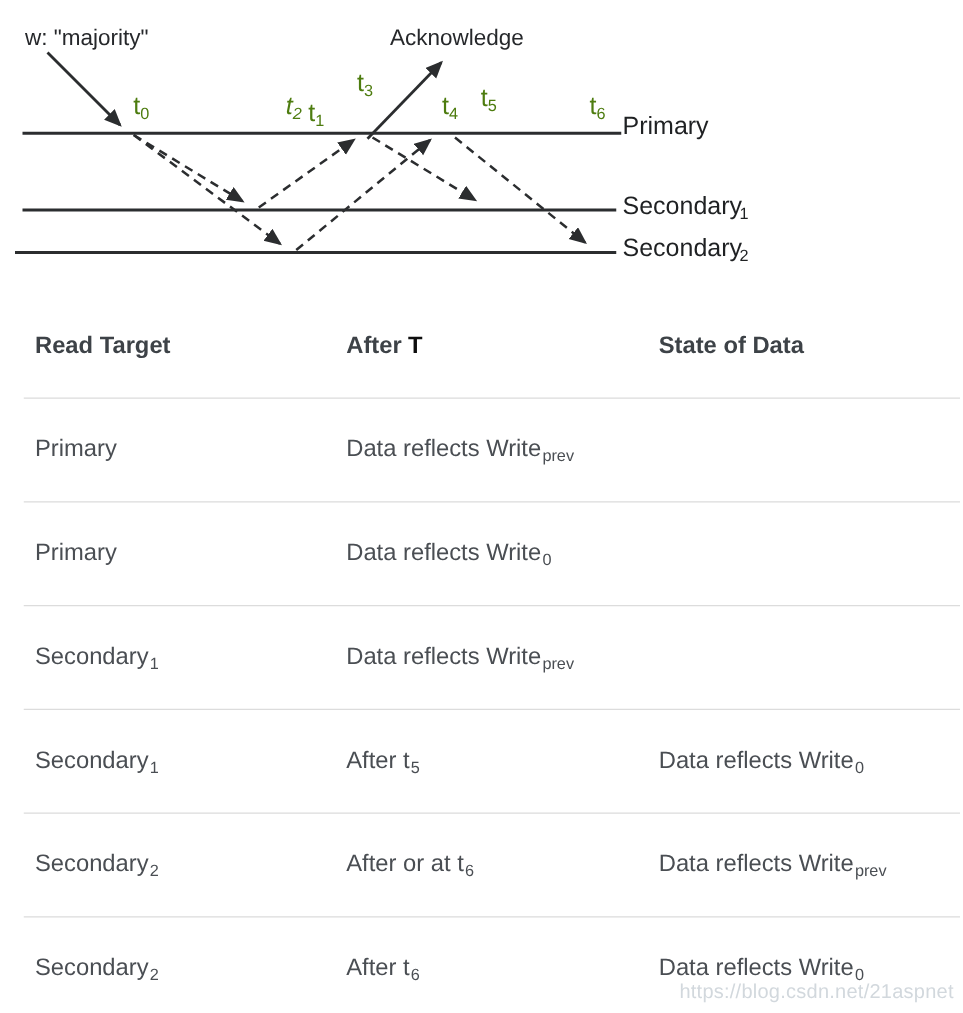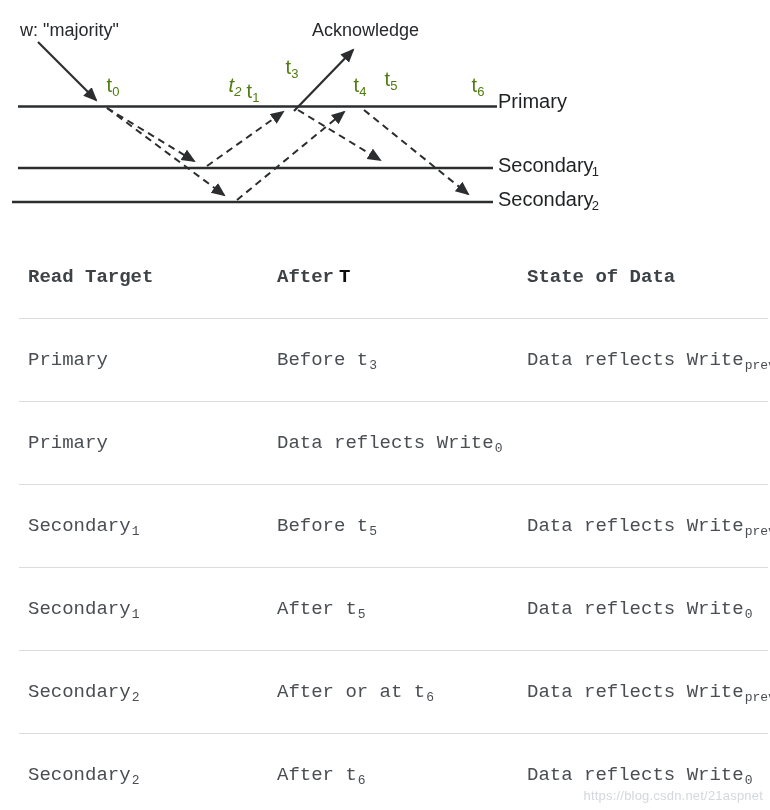--- a/index.html
+++ b/index.html
@@ -12,27 +12,27 @@
   .diagram{position:absolute;left:0;top:0;width:770px;height:228px;}
   .diagram svg{position:absolute;left:0;top:0;}
   .dlabel{position:absolute;color:#26282b;font-size:18px;line-height:20px;white-space:nowrap;}
   .tick{position:absolute;color:#4d7c0f;font-size:20px;line-height:22px;white-space:nowrap;transform:translateX(-50%);}
   .lane-label{position:absolute;color:#1f2123;font-size:20px;line-height:22px;white-space:nowrap;}
   .dsub{font-size:13px;position:relative;top:4px;margin-left:0px;}
   .lane-label .dsub{margin-left:-2px;}
   
   .rtable{position:absolute;left:19px;top:236px;width:749px;color:#4a4e53;font-size:19px;}
   .trow{display:grid;grid-template-columns:249px 250px 1fr;align-items:center;
-        height:83px;border-top:1px solid #dcdcdc;padding-left:9px;box-sizing:border-box;font-family:Liberation Mono, monospace;}
+        height:83px;border-top:1px solid #dcdcdc;padding-left:9px;box-sizing:border-box;}
   .trow.head{height:82px;border-top:none;font-weight:700;color:#3d4247;}
   .cell{white-space:nowrap;}
   .tsub{font-size:13px;position:relative;top:4px;margin-left:1px;}
   .tvar{font-weight:800;color:#0e0e0e;margin-left:5px;}
   
-  .watermark{position:absolute;right:7px;bottom:7px;font-size:13px;color:#d2d8dd;letter-spacing:.2px;}
+  .watermark{position:absolute;right:7px;bottom:7px;font-size:16px;color:#d2d8dd;letter-spacing:.2px;}
 </style>
 </head>
 <body>
 
 <div class="diagram">
 
   <svg width="770" height="228" viewBox="0 0 770 228">
     <defs>
       <marker id="ah" markerUnits="userSpaceOnUse" markerWidth="16" markerHeight="14" refX="12" refY="6" orient="auto">
         <path d="M0,0 L14,6 L0,12 Z" fill="#2b2d2f"></path>
@@ -73,32 +73,30 @@
 <div class="rtable">
 
   <div class="trow head">
     <div class="cell">Read Target</div>
     <div class="cell"><span>After</span><span class="tvar">T</span></div>
     <div class="cell">State of Data</div>
   </div>
 
   <div class="trow">
     <div class="cell"><span>Primary</span><span class="tsub"></span></div>
-    <div class="cell"><span>Before t</span><span class="tsub">3</span></div>
     <div class="cell"><span>Data reflects Write</span><span class="tsub">prev</span></div>
   </div>
 
   <div class="trow">
     <div class="cell"><span>Primary</span><span class="tsub"></span></div>
     <div class="cell"><span>Data reflects Write</span><span class="tsub">0</span></div>
   </div>
 
   <div class="trow">
     <div class="cell"><span>Secondary</span><span class="tsub">1</span></div>
-    <div class="cell"><span>Before t</span><span class="tsub">5</span></div>
     <div class="cell"><span>Data reflects Write</span><span class="tsub">prev</span></div>
   </div>
 
   <div class="trow">
     <div class="cell"><span>Secondary</span><span class="tsub">1</span></div>
     <div class="cell"><span>After t</span><span class="tsub">5</span></div>
     <div class="cell"><span>Data reflects Write</span><span class="tsub">0</span></div>
   </div>
 
   <div class="trow">

